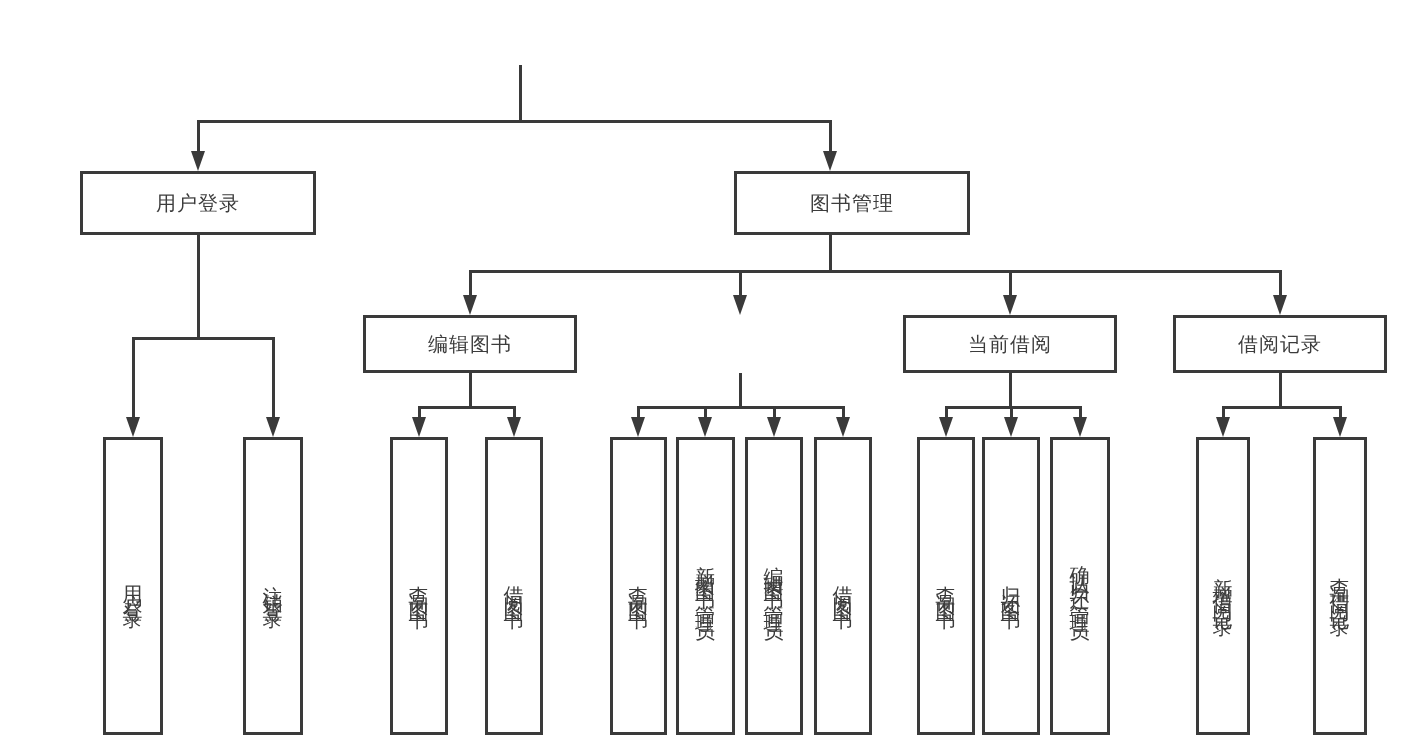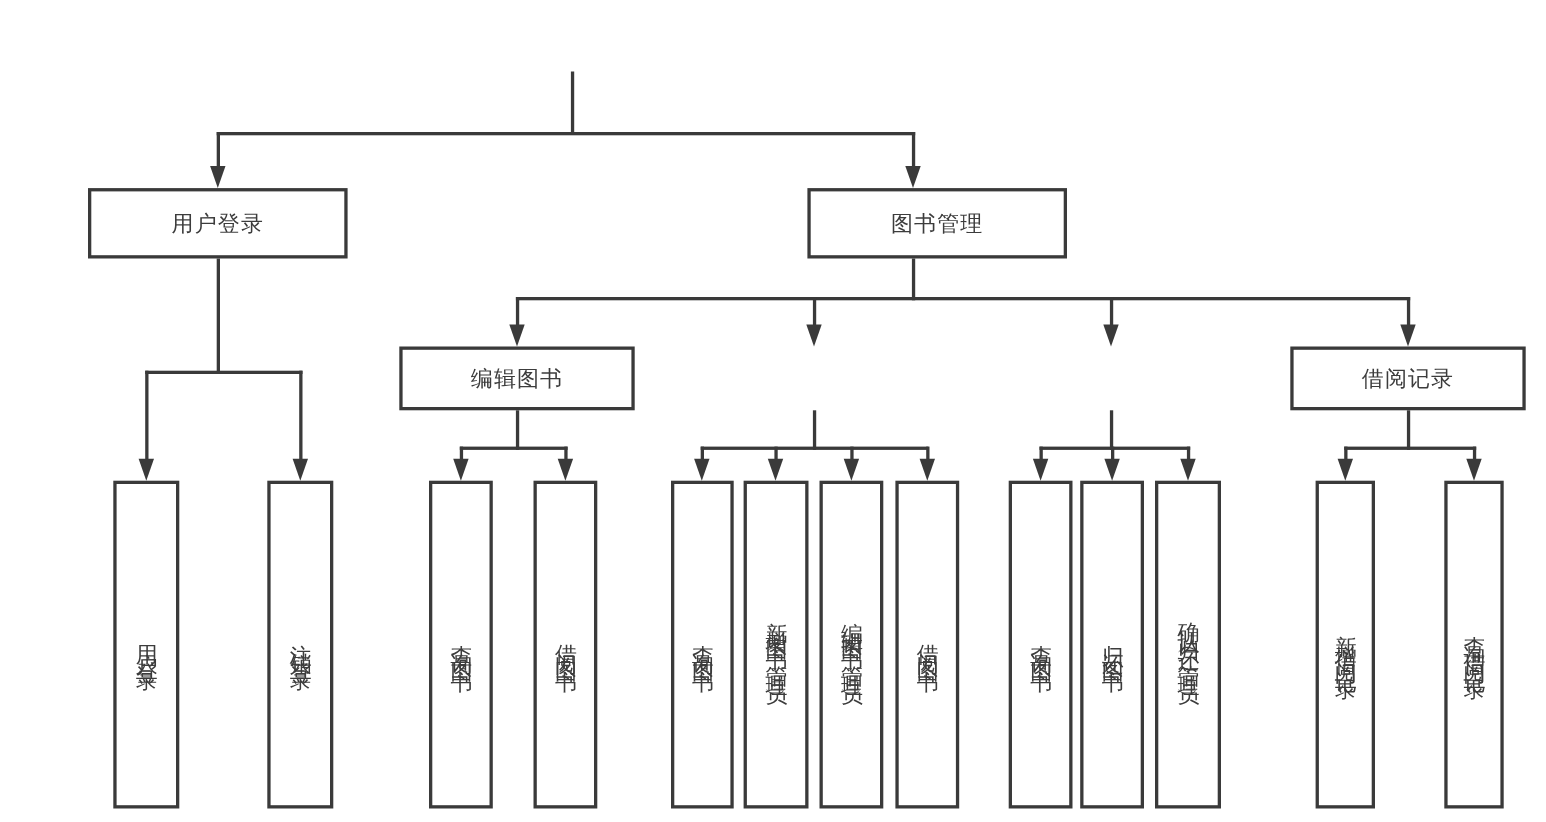--- a/index.html
+++ b/index.html
@@ -57,20 +57,23 @@
 
   <div class="node h-node" style="left:80px;top:171px;width:236px;height:64px">
     <span class="lbl">用户登录</span>
   </div>
   <div class="node h-node" style="left:734px;top:171px;width:236px;height:64px">
     <span class="lbl">图书管理</span>
   </div>
 
   <div class="node h-node" style="left:363px;top:315px;width:214px;height:58px">
     <span class="lbl">编辑图书</span>
+  </div>
+  <div class="node h-node" style="left:903px;top:315px;width:214px;height:58px">
+    <span class="lbl">当前借阅</span>
   </div>
   <div class="node h-node" style="left:1173px;top:315px;width:214px;height:58px">
     <span class="lbl">借阅记录</span>
   </div>
 
   <div class="node v-node" style="left:103px;top:437px;width:60px;height:298px">
     <span class="lbl">用户登录</span>
   </div>
   <div class="node v-node" style="left:243px;top:437px;width:60px;height:298px">
     <span class="lbl">注销登录</span>

